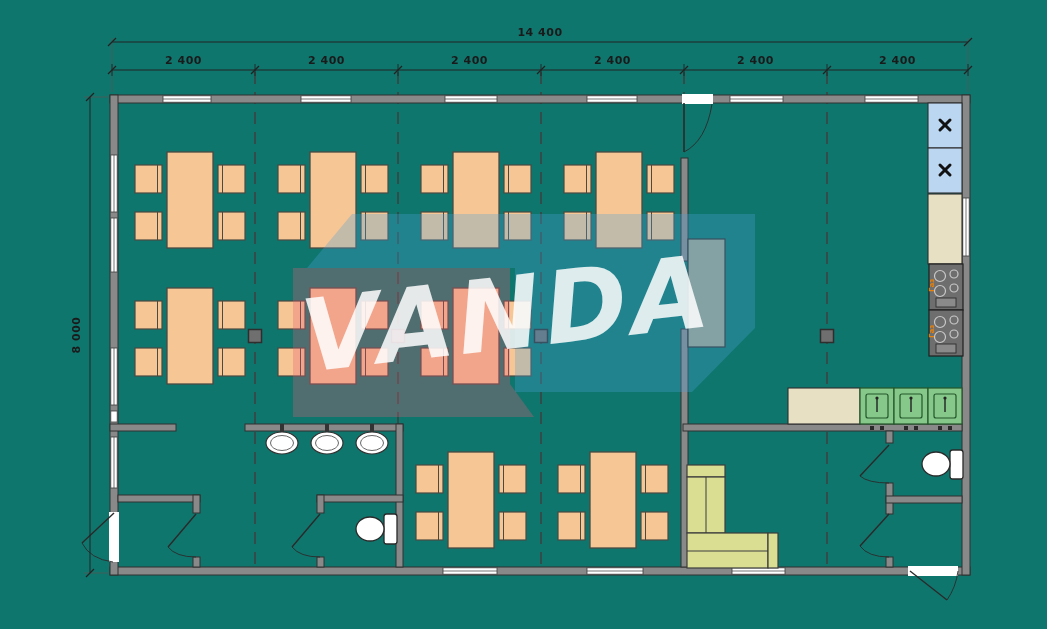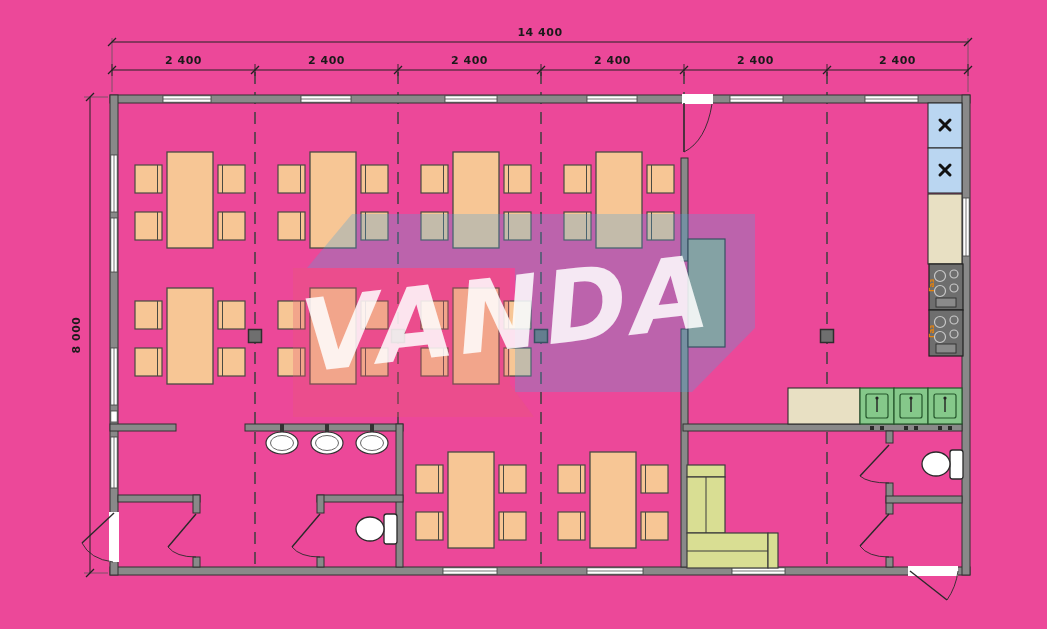--- a/index.html
+++ b/index.html
@@ -1,17 +1,17 @@
 <!DOCTYPE html>
 <html><head>
 <meta charset="utf-8">
 <style>
   html,body{margin:0;padding:0;background:#fff;}
   .stage{
-    position:relative;width:1047px;height:629px;background:#ec4899;
+    position:relative;width:1047px;height:629px;background:#0f766e;
     font-family:"DejaVu Sans","Liberation Sans",sans-serif;overflow:hidden;
   }
   .stage svg{position:absolute;left:0;top:0;}
   .dim-text{font-size:11px;fill:#1a1a1a;font-weight:bold;letter-spacing:0.5px;}
   
   .wm{position:absolute;left:0;top:0;width:1047px;height:629px;pointer-events:none;}
   .wm-blue{background:rgba(75,162,218,0.30);
     clip-path:polygon(307px 268px,352px 214px,755px 214px,755px 328px,692px 392px,515px 392px,515px 268px);}
   .wm-pink{background:rgba(232,88,115,0.30);
     clip-path:polygon(293px 268px,510px 268px,510px 384px,534px 417px,293px 417px);}

